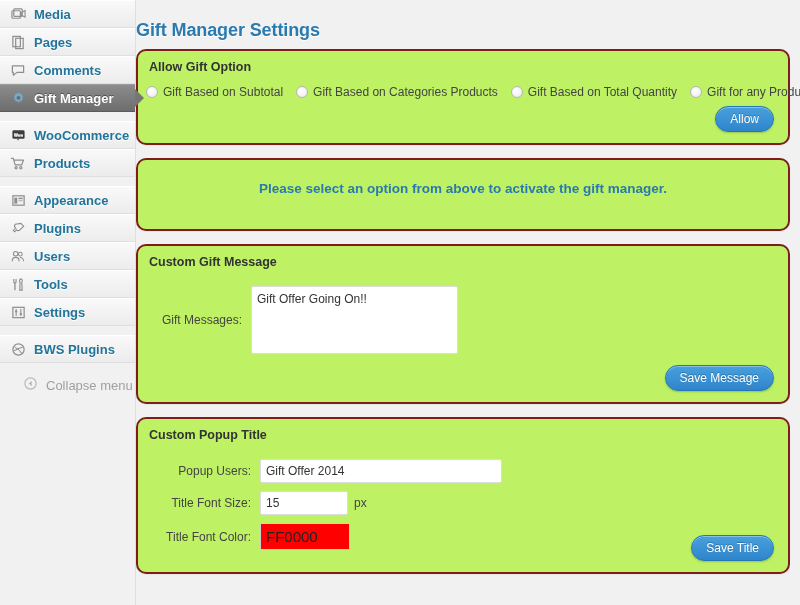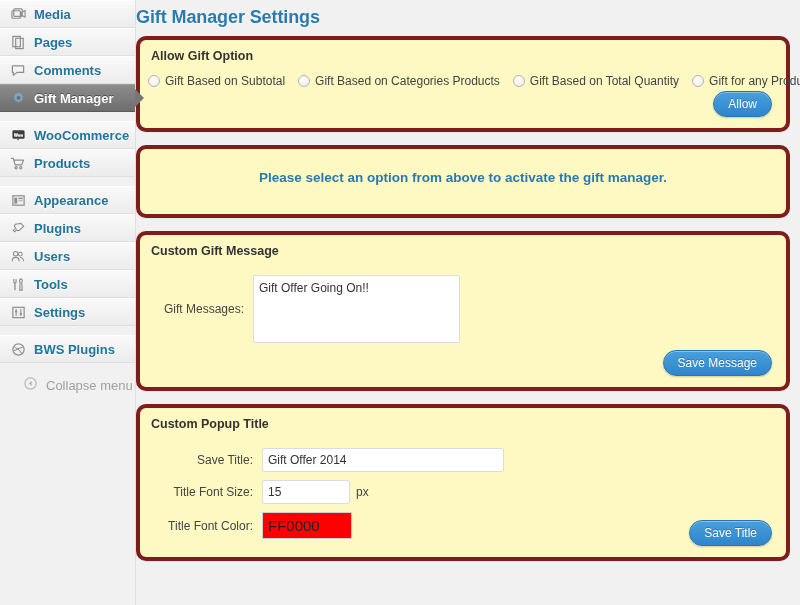--- a/index.html
+++ b/index.html
@@ -72,37 +72,37 @@
     font-weight: normal;
     background: #f1f1f1;
     font-size: 13px;
     cursor: pointer;
   }
   .collapse-item .mi-icon { opacity: .85; }
 
   
   #content {
     flex: 1;
-    padding: 3px 10px 0 0;
+    padding: 16px 10px 0 0;
     overflow: hidden;
     position: relative;
     border-radius: 7px;
   }
   #page-title {
     font-size: 18px;
     font-weight: bold;
     color: #2a7ab0;
     padding: 4px 0 8px 0;
     margin: 0 0 0 0;
     text-shadow: 0 1px 0 #fff;
     letter-spacing: -0.1px;
   }
   .panel {
-    background: #fef9c3;
-    border: 4px solid #7f1d1d;
+    background: #bef264;
+    border: 2px solid #7f1d1d;
     border-radius: 10px;
     margin-bottom: 13px;
     position: relative;
     box-shadow: 0 1px 1px rgba(0,0,0,.04);
   }
   .panel-title {
     font-size: 12.5px;
     font-weight: bold;
     color: #333;
     padding: 9px 0 0 11px;
@@ -399,21 +399,21 @@
       <div class="btn-wrap" style="bottom:11px;">
         <button class="btn">Save Message</button>
       </div>
     </div>
 
     <div class="panel" id="panel-popup">
       <div class="panel-title">Custom Popup Title</div>
 
       <div style="margin-top:17px;">
         <div class="pt-row">
-          <div class="pt-label">Save Title:</div>
+          <div class="pt-label">Popup Users:</div>
           <input class="txt-input" style="width: 242px;" value="Gift Offer 2014">
         </div>
 
         <div class="pt-row">
           <div class="pt-label">Title Font Size:</div>
           <input class="txt-input" style="width: 88px;" value="15">
           <span class="px-suffix">px</span>
         </div>
 
         <div class="pt-row">

